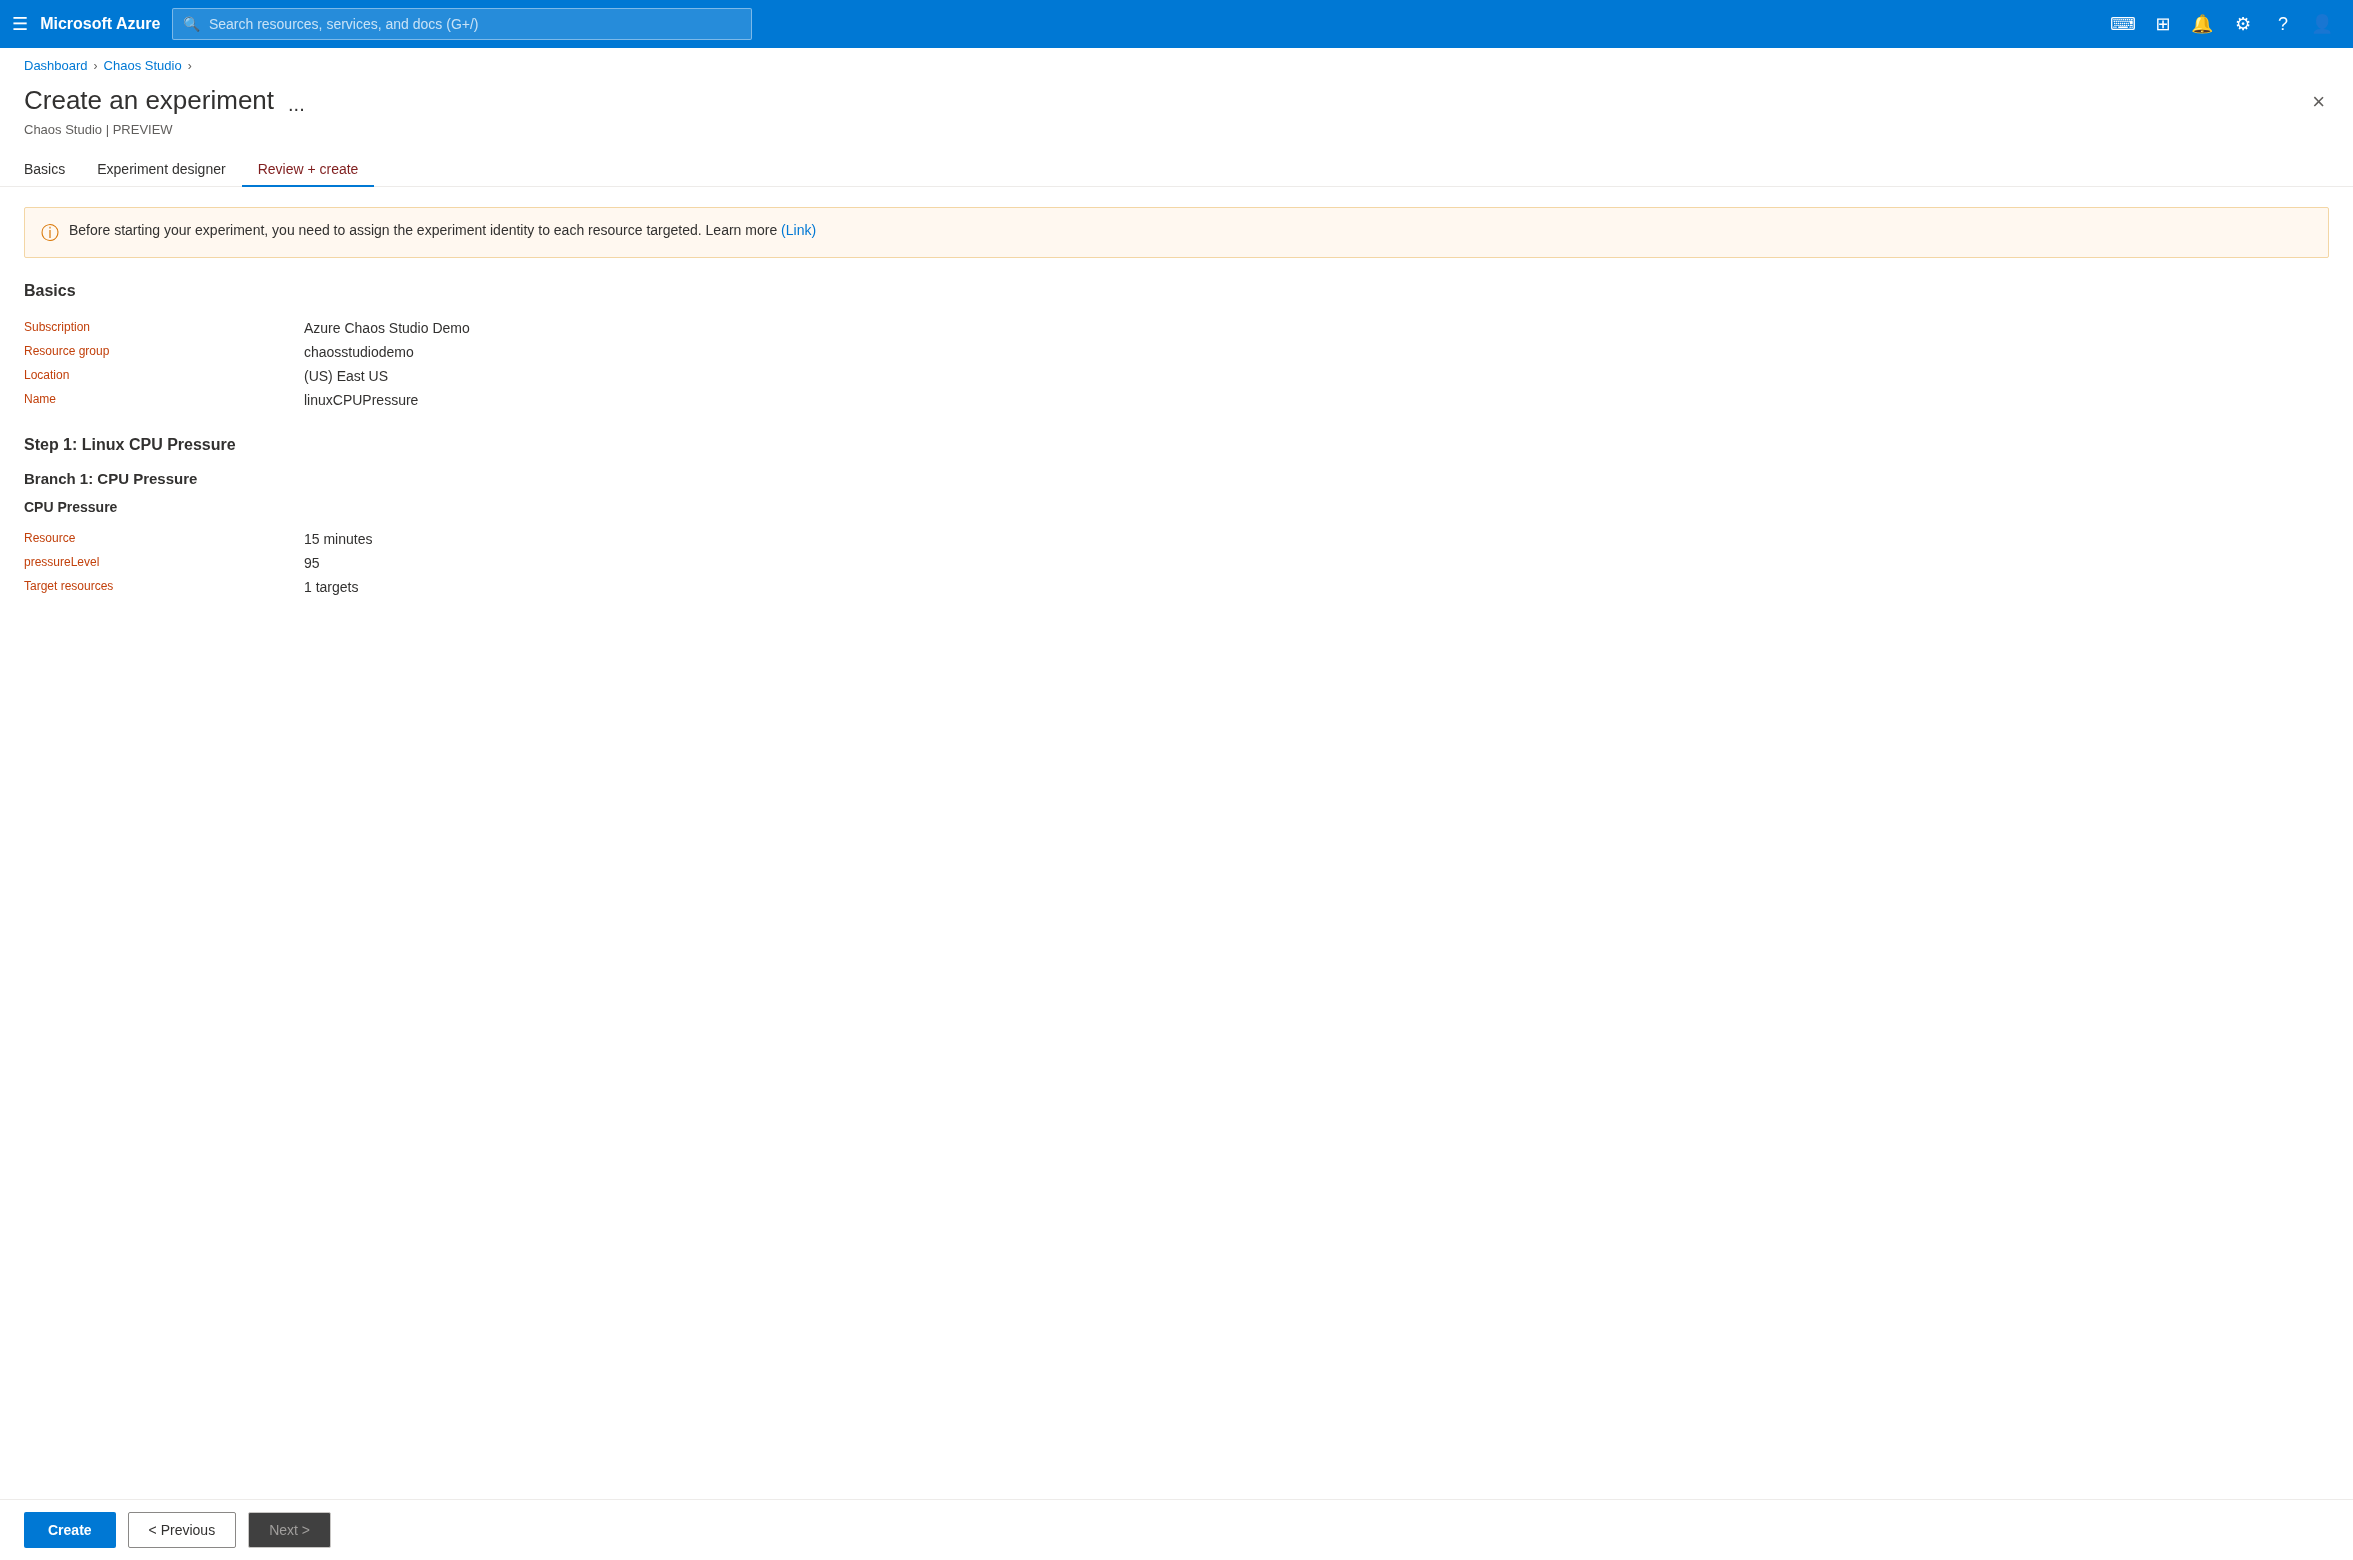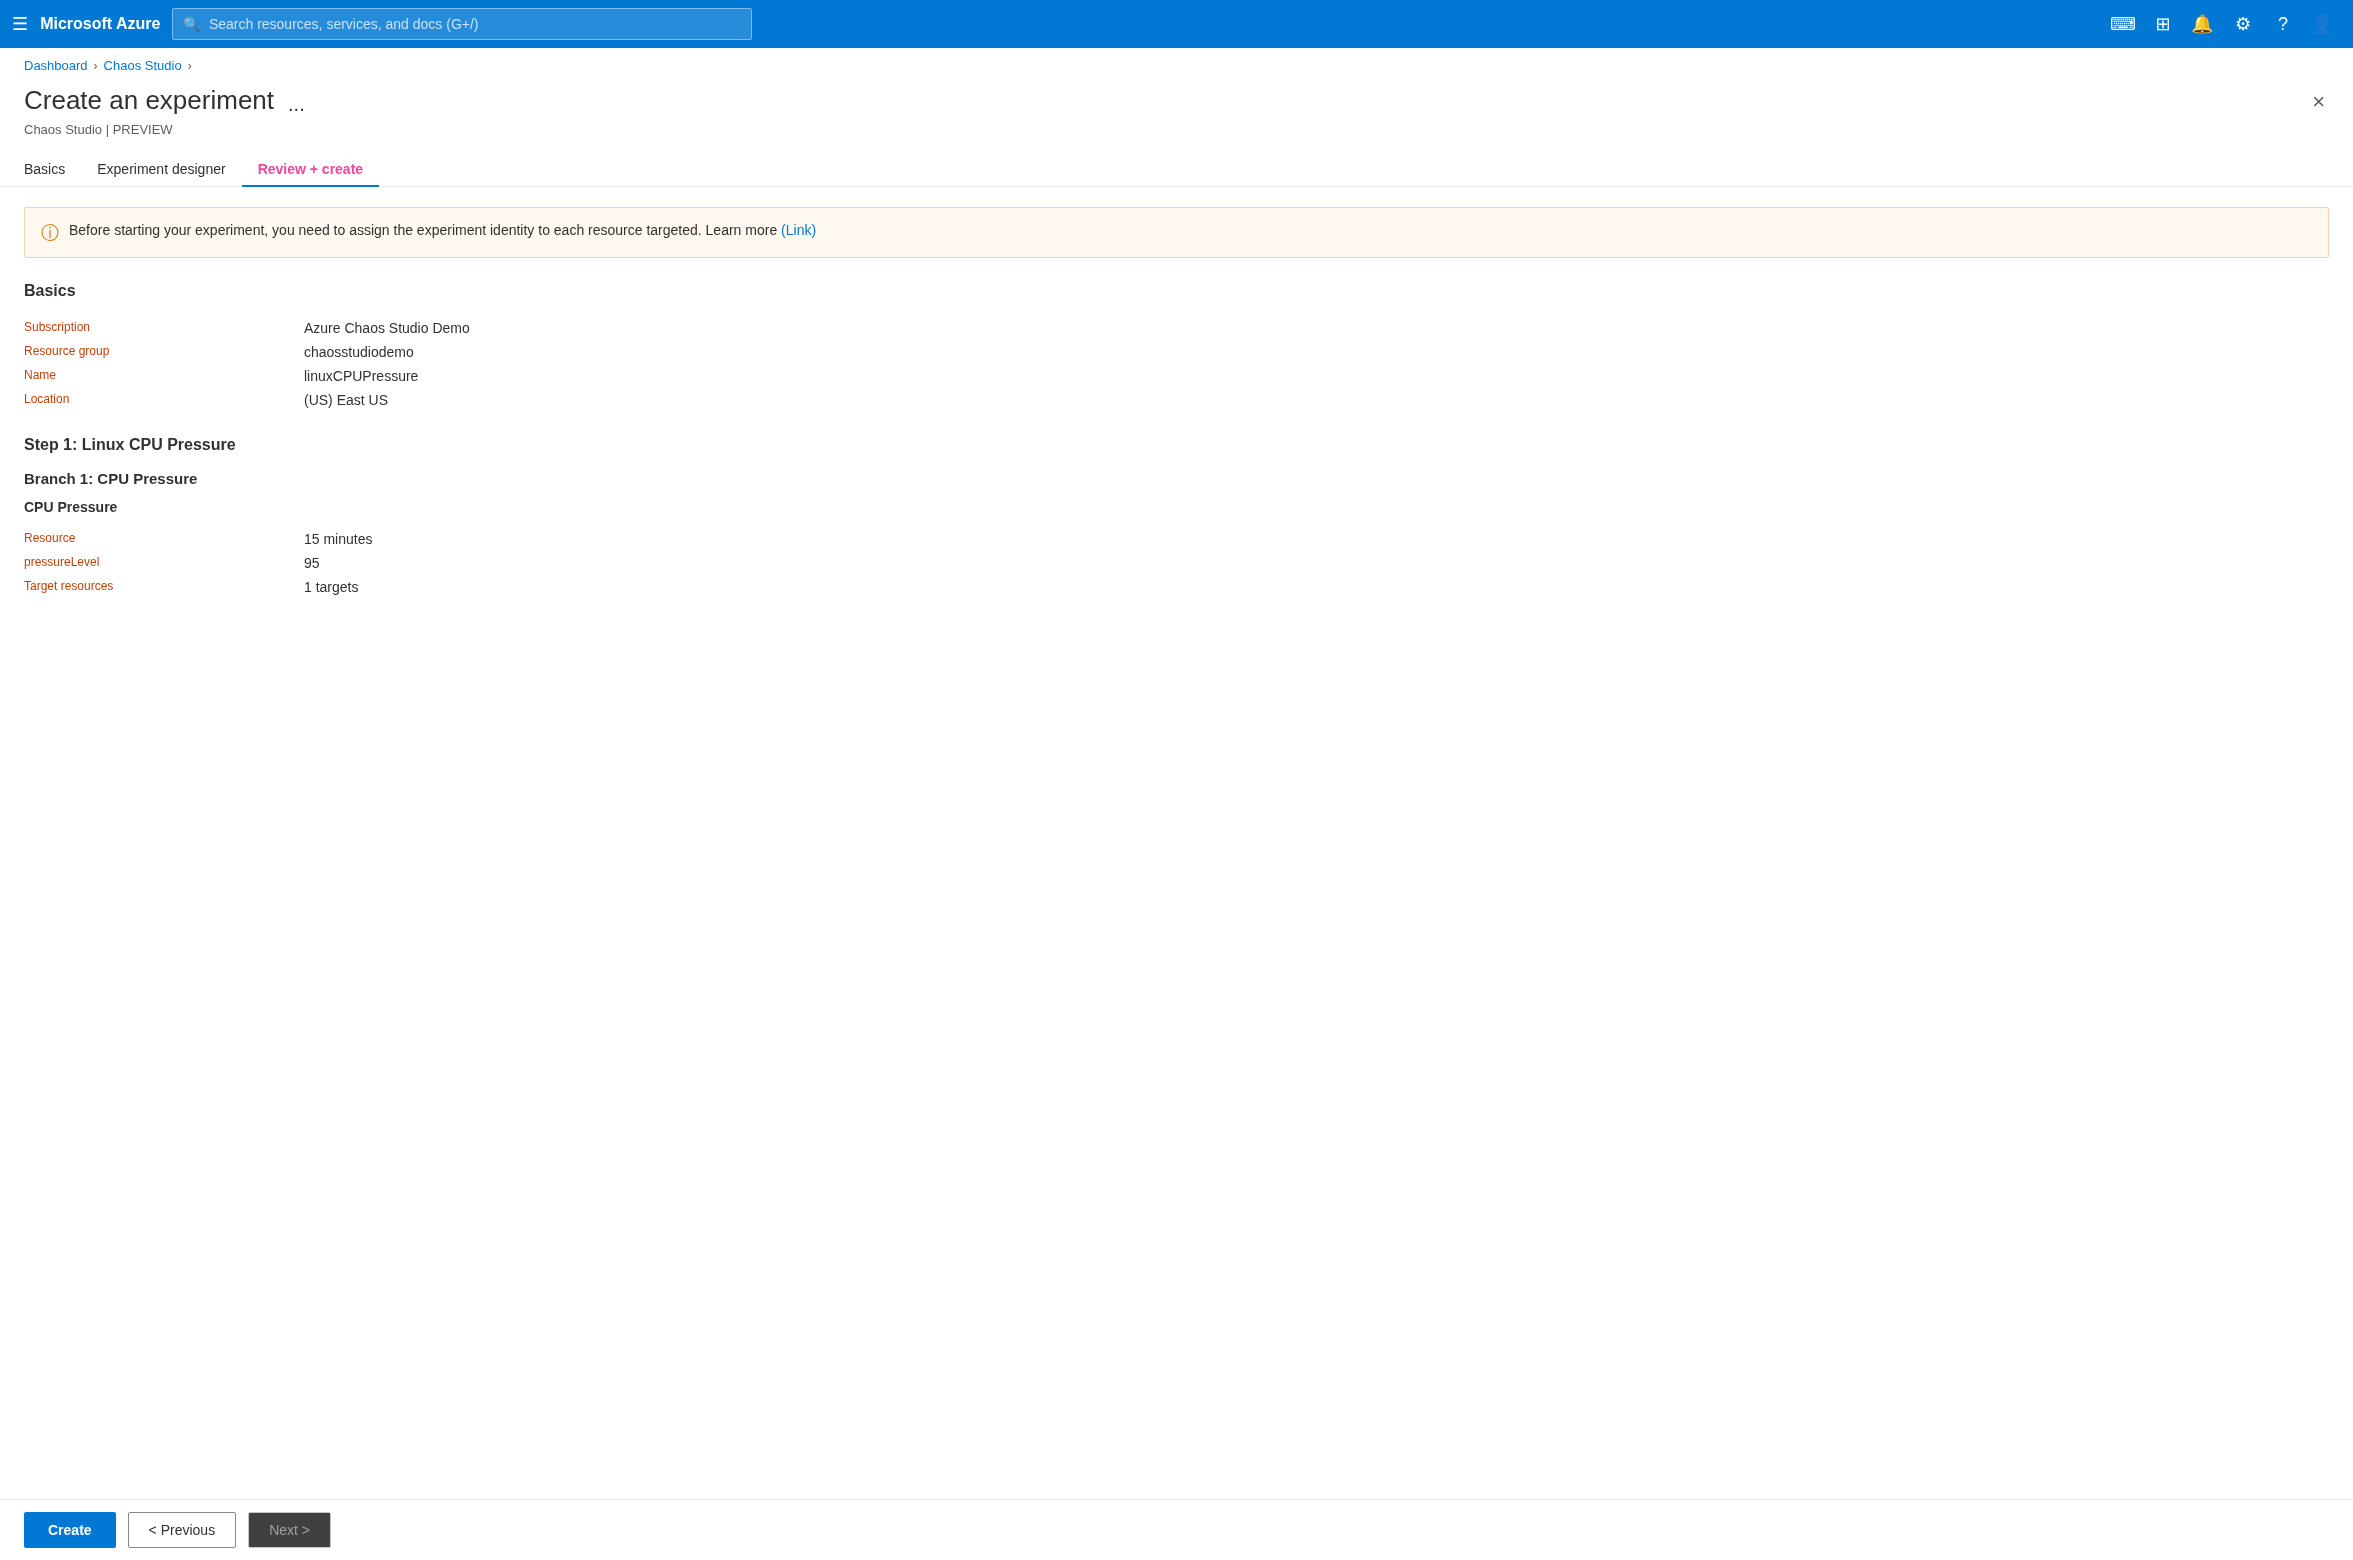--- a/index.html
+++ b/index.html
@@ -97,21 +97,21 @@
     .tab {
       padding: 8px 16px;
       cursor: pointer;
       font-size: 14px;
       color: #323130;
       border-bottom: 2px solid transparent;
       margin-bottom: -1px;
       white-space: nowrap;
     }
     .tab:first-child { padding-left: 0; }
-    .tab.active { font-weight: 700; border-bottom-color: #0078d4; color: #ec4899; }
+    .tab.active { font-weight: 400; border-bottom-color: #0078d4; color: #7f1d1d; }
 
     
     .content {
       flex: 1;
       padding: 20px 24px;
       overflow-y: auto;
     }
 
     
     .info-banner {
@@ -257,26 +257,26 @@
       <div class="detail-table">
         <div class="detail-row">
           <div class="detail-label">Subscription</div>
           <div class="detail-value">Azure Chaos Studio Demo</div>
         </div>
         <div class="detail-row">
           <div class="detail-label">Resource group</div>
           <div class="detail-value">chaosstudiodemo</div>
         </div>
         <div class="detail-row">
+          <div class="detail-label">Location</div>
+          <div class="detail-value">(US) East US</div>
+        </div>
+        <div class="detail-row">
           <div class="detail-label">Name</div>
           <div class="detail-value">linuxCPUPressure</div>
-        </div>
-        <div class="detail-row">
-          <div class="detail-label">Location</div>
-          <div class="detail-value">(US) East US</div>
         </div>
       </div>
     </div>
 
     <div>
       <div class="section-heading">Step 1: Linux CPU Pressure</div>
 
       <div>
         <div class="sub-heading">Branch 1: CPU Pressure</div>
 

